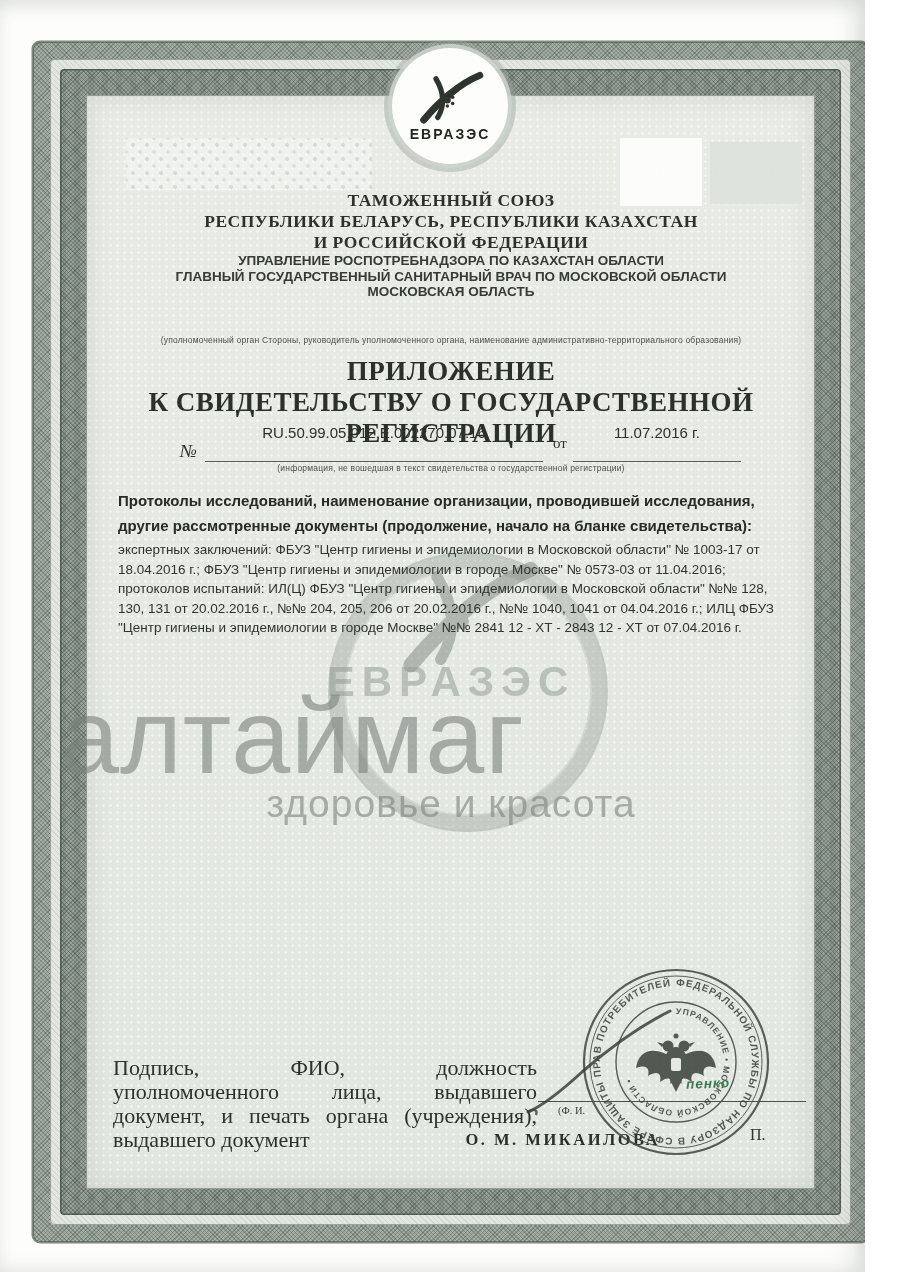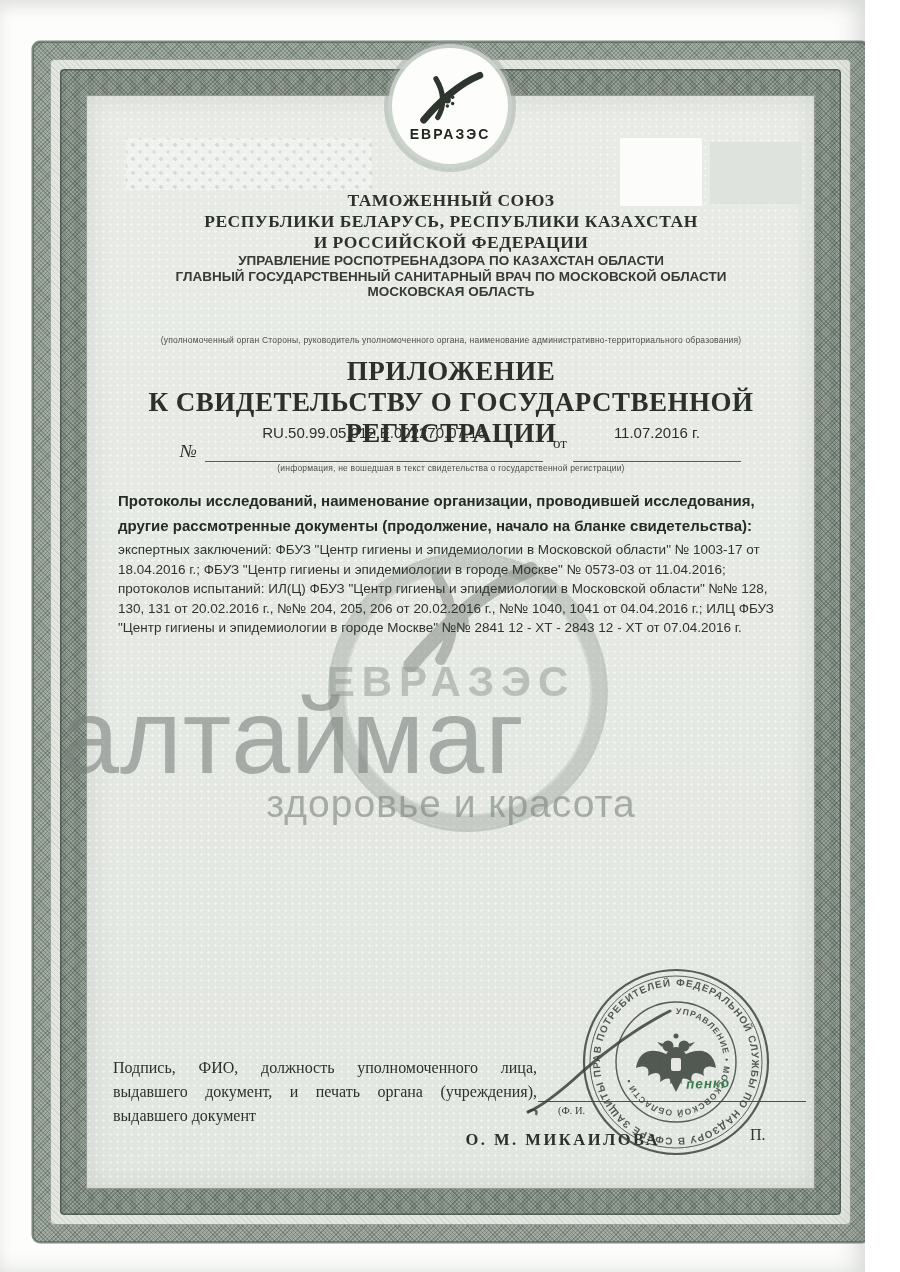--- a/index.html
+++ b/index.html
@@ -71,21 +71,21 @@
     border:3px solid rgba(130,140,132,.35);
     box-shadow:inset 0 0 0 13px rgba(150,158,150,.22), inset 0 0 0 15px rgba(130,140,132,.18);}
   .wm-swoosh{left:392px;top:560px;z-index:2;opacity:.5;}
   .wm-ring-text{left:90px;top:658px;width:722px;text-align:center;font-weight:bold;font-size:42px;
     letter-spacing:7px;color:rgba(148,156,149,.55);z-index:2;}
   .wm-brand{left:60px;top:676px;width:780px;font-weight:normal;font-size:106px;
     letter-spacing:1px;color:rgba(122,129,123,.60);z-index:3;}
   .wm-tagline{left:90px;top:782px;width:722px;text-align:center;font-size:39px;letter-spacing:1px;
     color:rgba(129,137,131,.65);z-index:3;}
 
-  .footer-left{left:113px;top:1056px;width:424px;font-family:"Liberation Serif",serif;font-size:16px;
+  .footer-left{left:113px;top:1056px;width:424px;font-family:"Liberation Serif",serif;font-size:22px;
     line-height:24px;color:#2c312a;text-align:justify;z-index:5;}
   .sig-line{left:538px;top:1101px;width:268px;border-top:1.5px solid #4a514b;z-index:2;}
   .fio-frag{left:558px;top:1105px;font-family:"Liberation Serif",serif;font-size:10.5px;color:#3a3f38;z-index:2;}
   .p-frag{left:750px;top:1126px;font-family:"Liberation Serif",serif;font-size:16px;color:#31362e;z-index:6;}
   .signatory{left:390px;top:1130px;width:270px;text-align:right;font-family:"Liberation Serif",serif;
     font-weight:bold;font-size:16.5px;letter-spacing:2.5px;color:#2b302a;z-index:5;}
 
   .stamp-wrap{left:578px;top:964px;width:196px;height:196px;z-index:7;opacity:.88;}
   .pen-stroke{left:524px;top:1008px;z-index:8;}
   .green-sign{left:686px;top:1076px;z-index:9;font-size:13.5px;font-style:italic;font-weight:bold;

